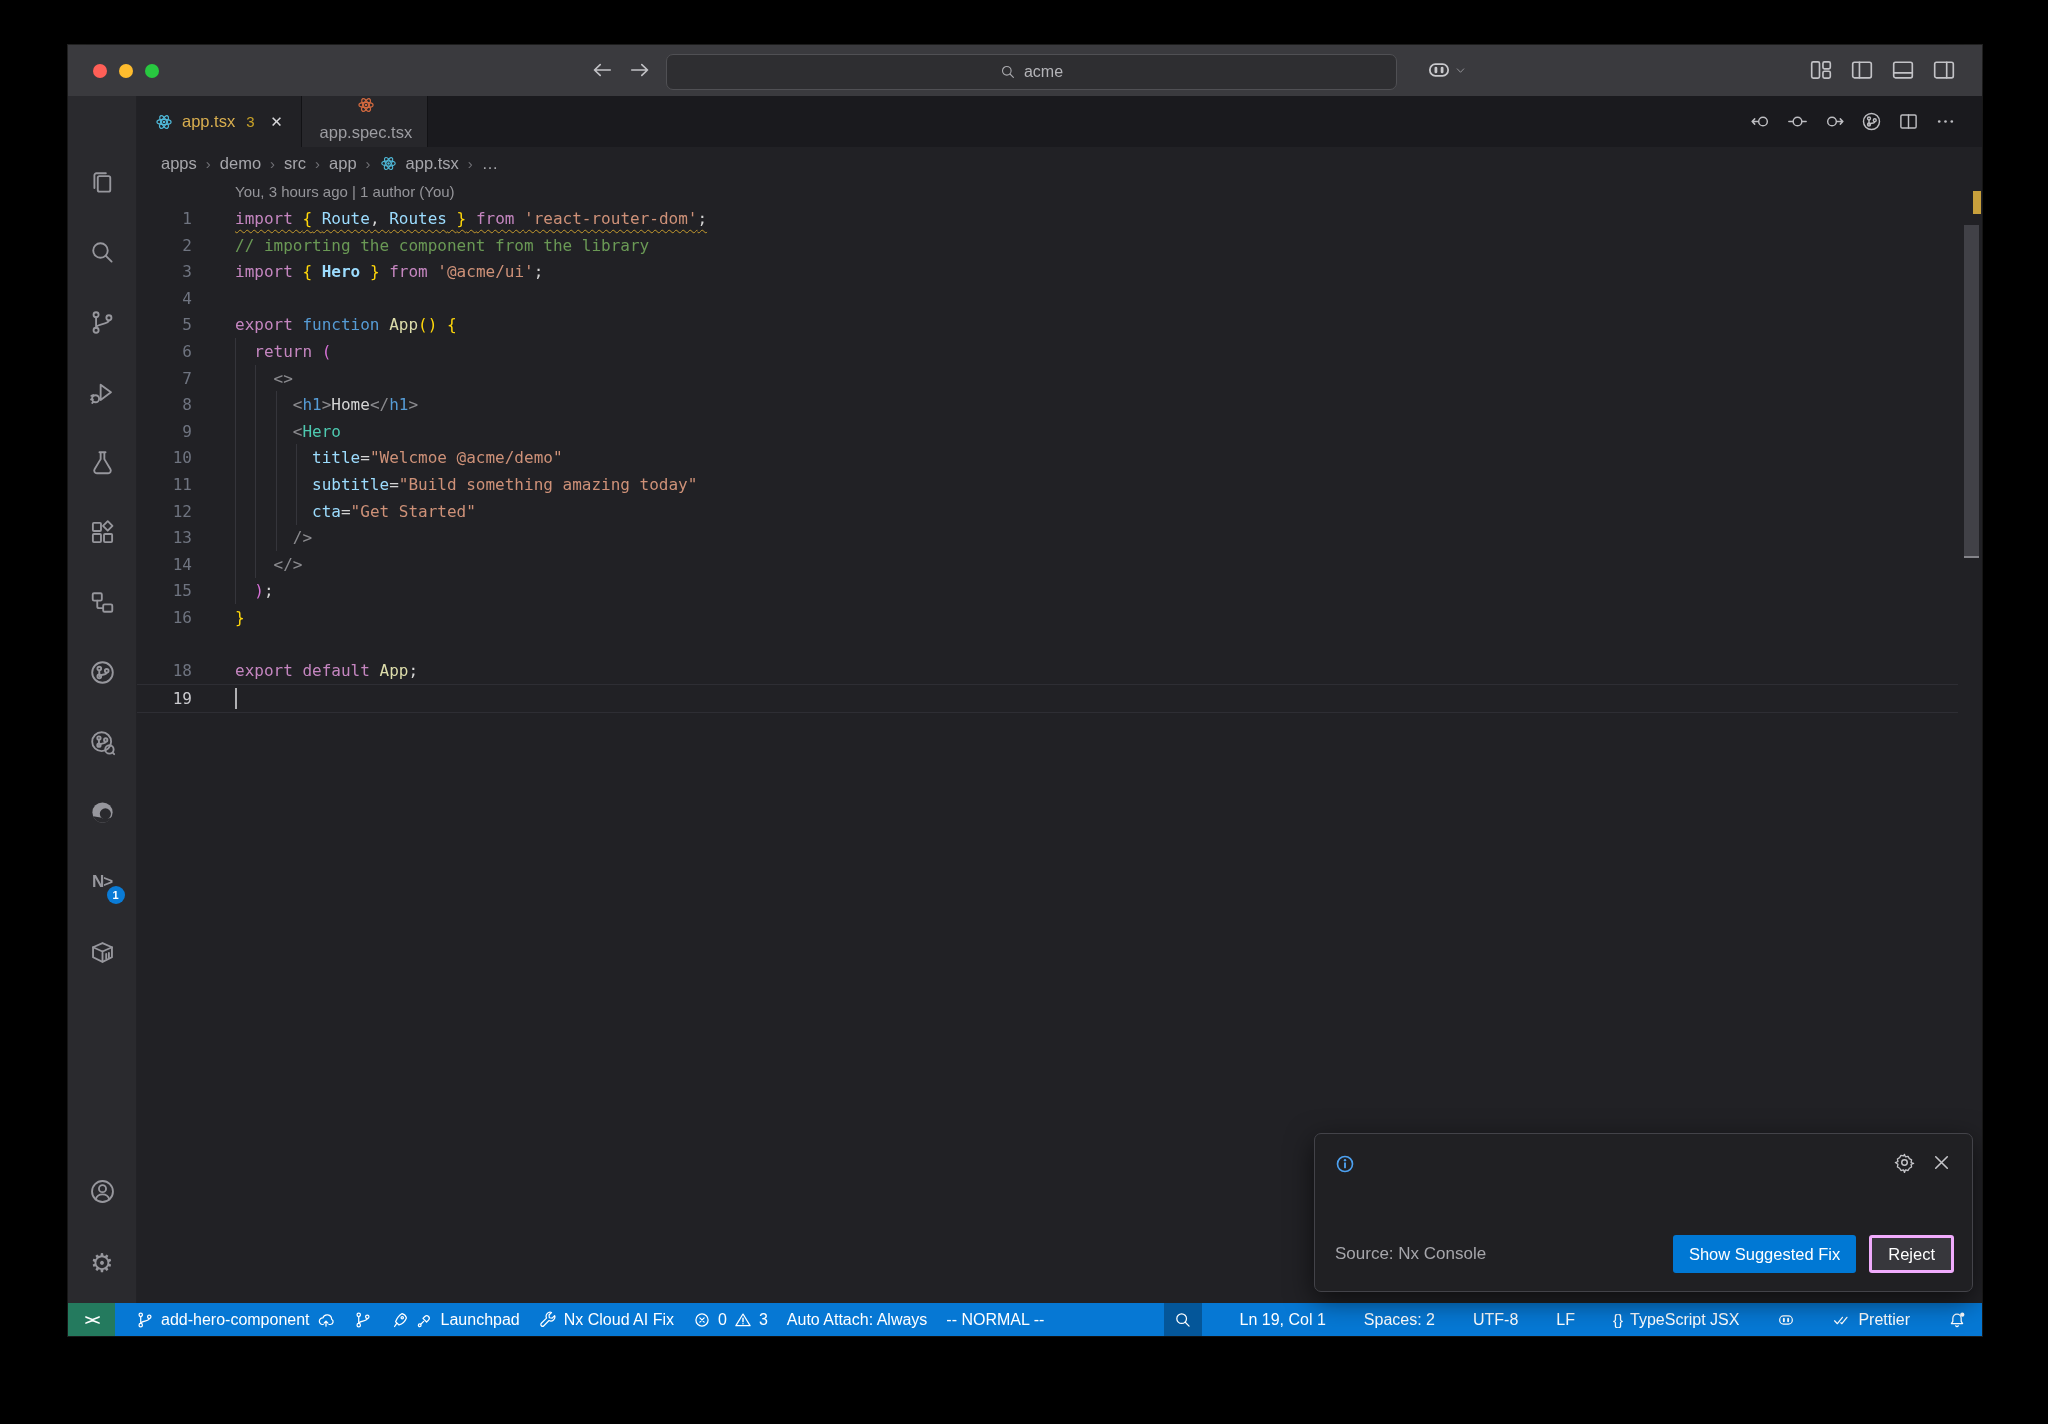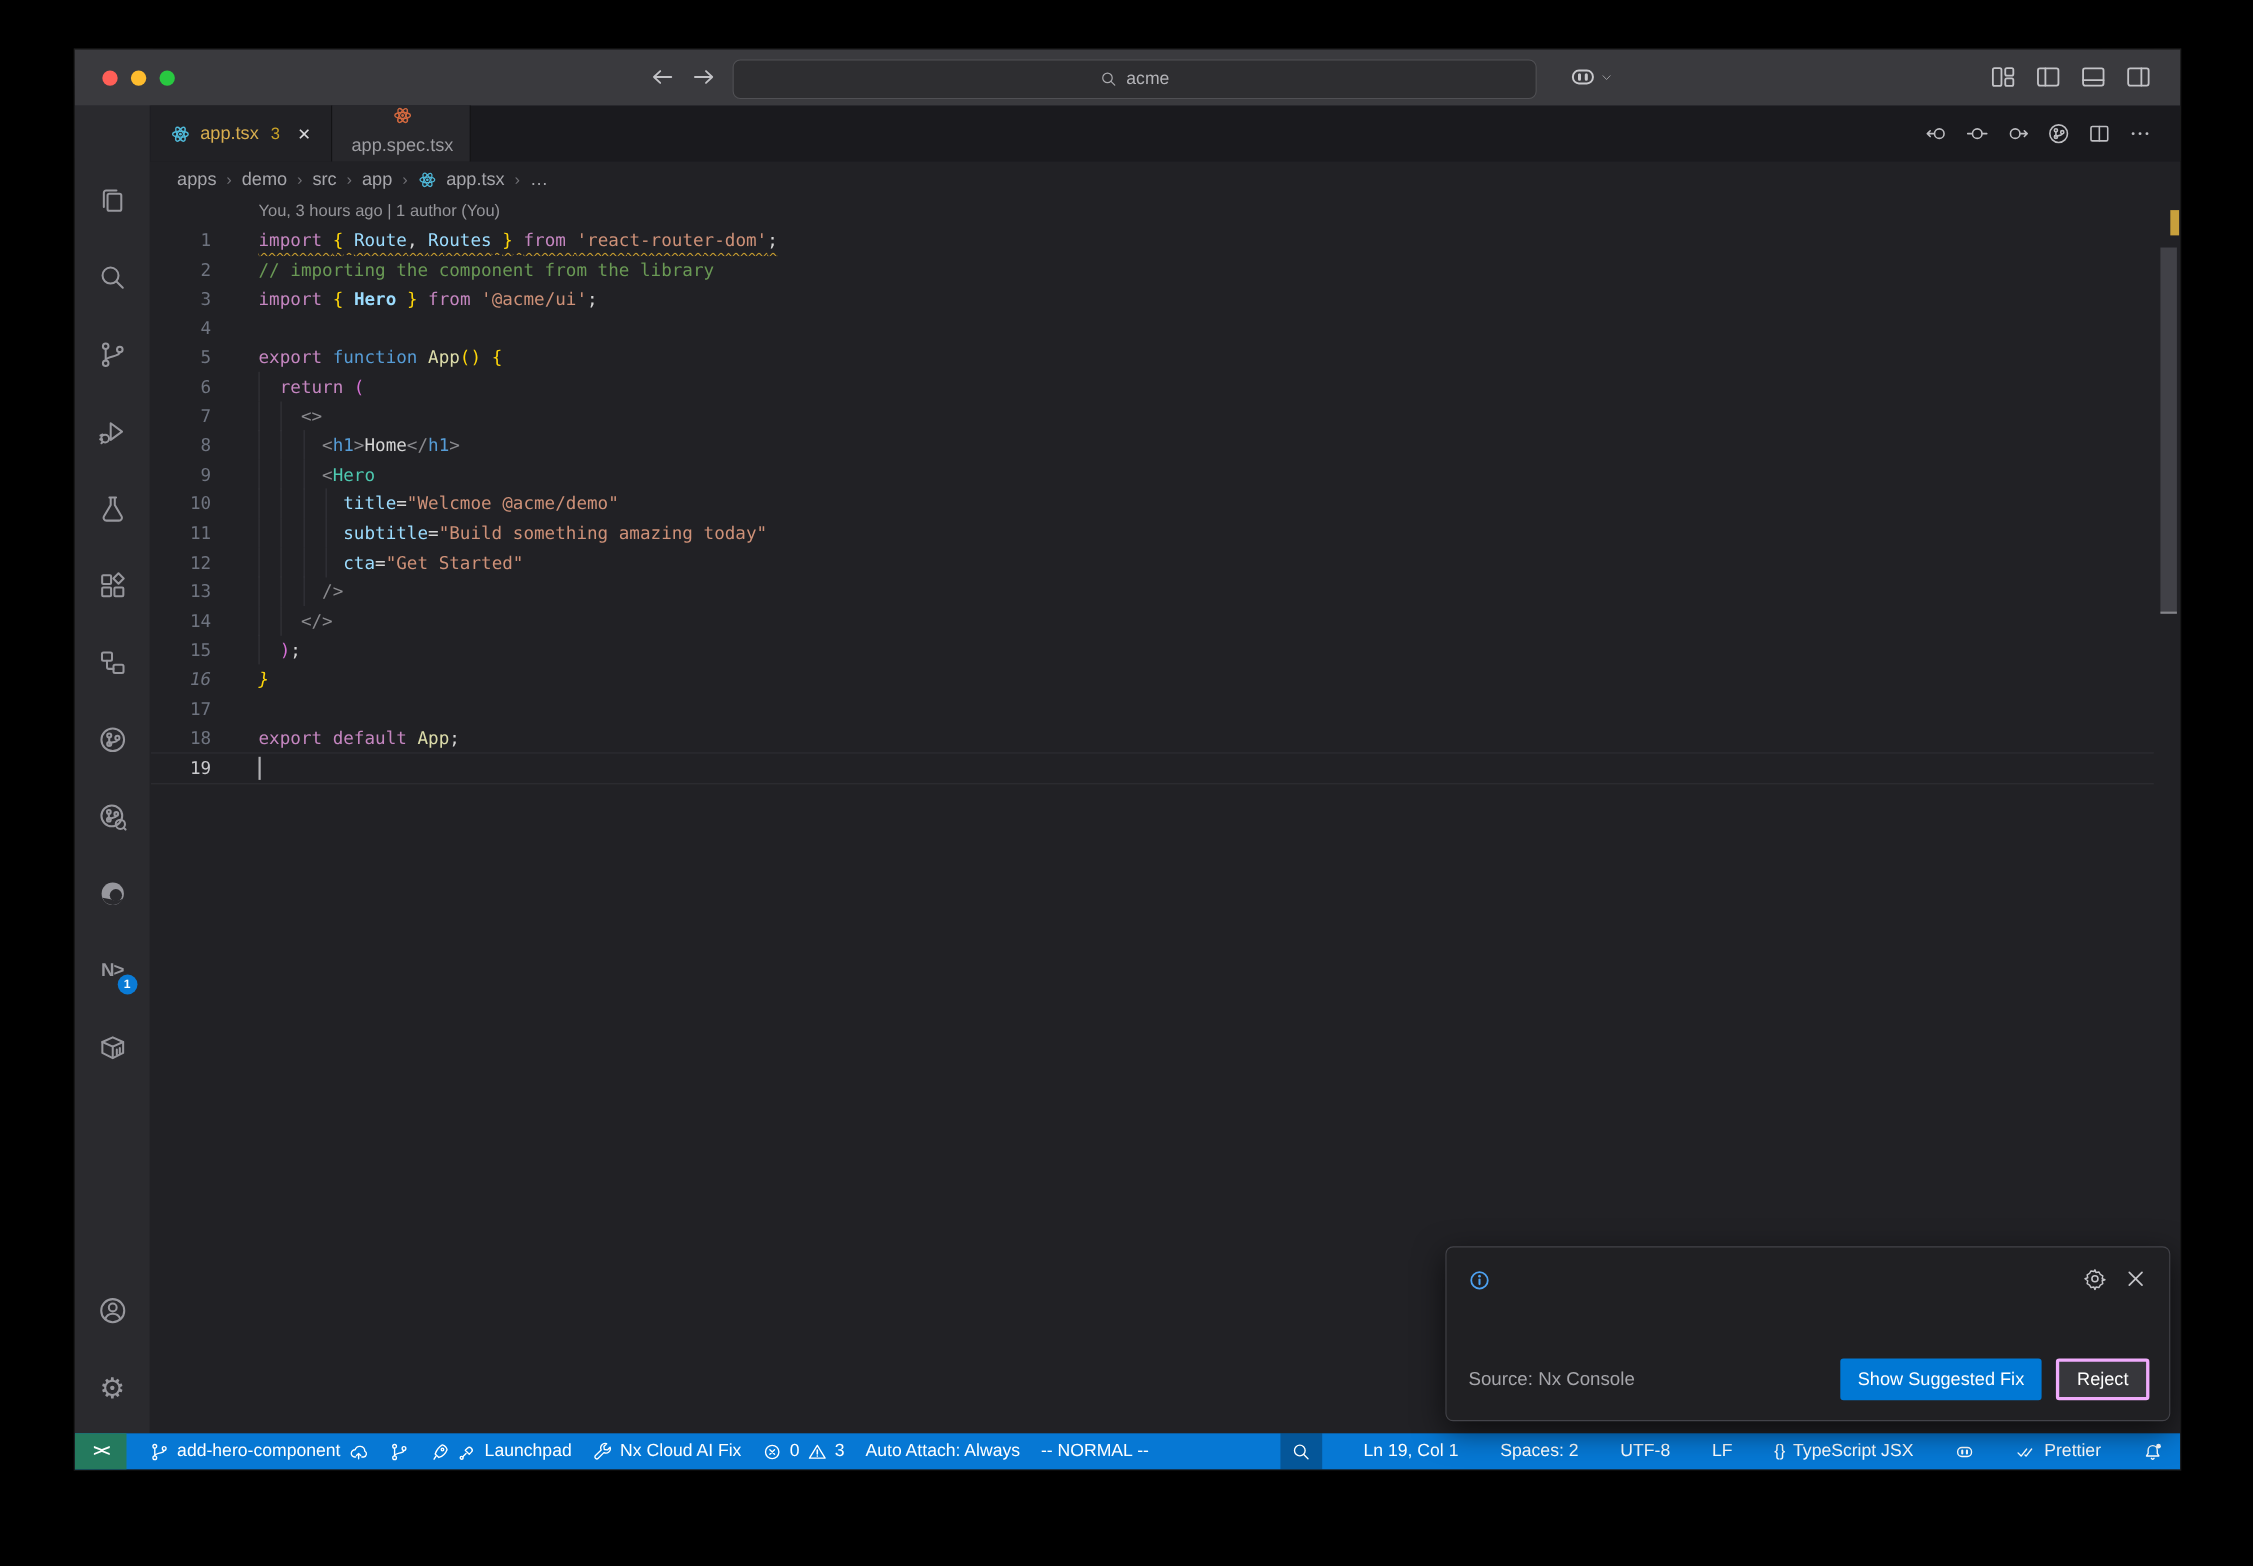--- a/index.html
+++ b/index.html
@@ -477,27 +477,23 @@
         <span class="ln">14</span>
         <div class="guide" style="left: 98px;"></div>
         <div class="guide" style="left: 118.46px;"></div>
         <span class="code"><span class="tok-fg">    </span><span class="tok-ang">&lt;/&gt;</span></span>
       </div>
       <div class="line" style="top: 397.4px;">
         <span class="ln">15</span>
         <div class="guide" style="left: 98px;"></div>
         <span class="code"><span class="tok-fg">  </span><span class="tok-b2">)</span><span class="tok-fg">;</span></span>
       </div>
-      <div class="line" style="top: 424px; font-style: italic;">
+      <div class="line" style="top: 424px;">
         <span class="ln">16</span>
         <span class="code"><span class="tok-b1">}</span></span>
-      </div>
-      <div class="line" style="top: 450.6px;">
-        <span class="ln">17</span>
-        <span class="code"></span>
       </div>
       <div class="line" style="top: 477.2px;">
         <span class="ln">18</span>
         <span class="code"><span class="tok-kw">export </span><span class="tok-kw">default </span><span class="tok-fn">App</span><span class="tok-fg">;</span></span>
       </div>
       <div class="line current" style="top: 503.8px;">
         <span class="ln">19</span>
         <span class="code"></span>
         <div class="cursor"></div>
       </div>

